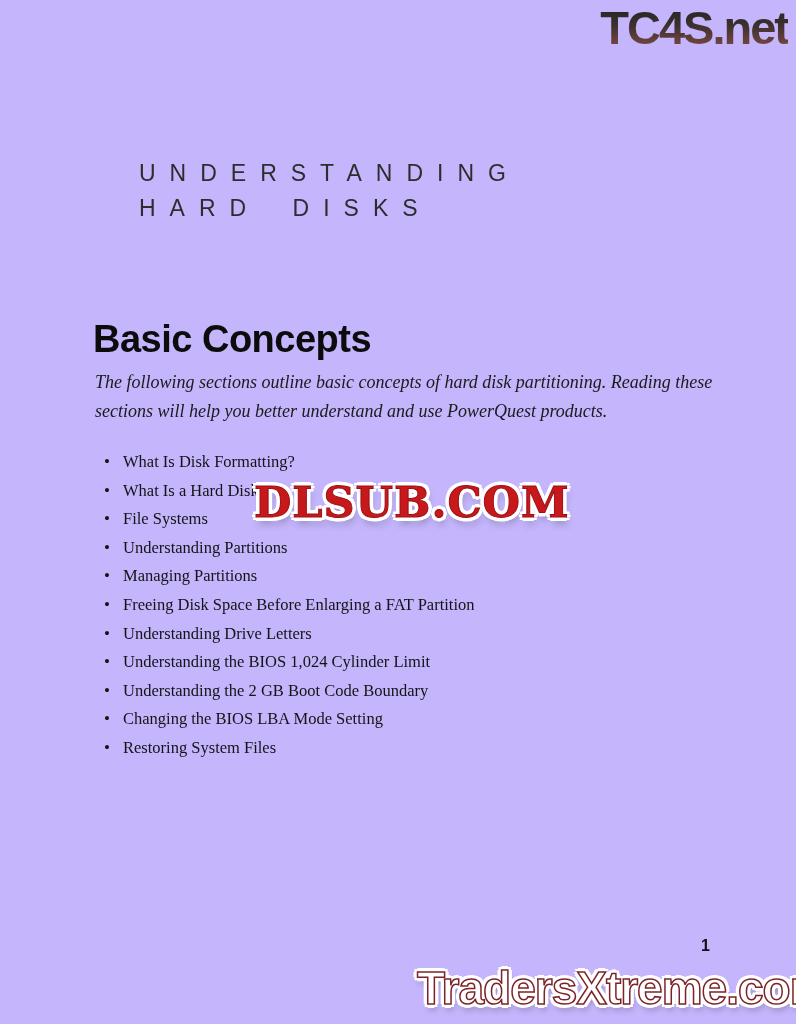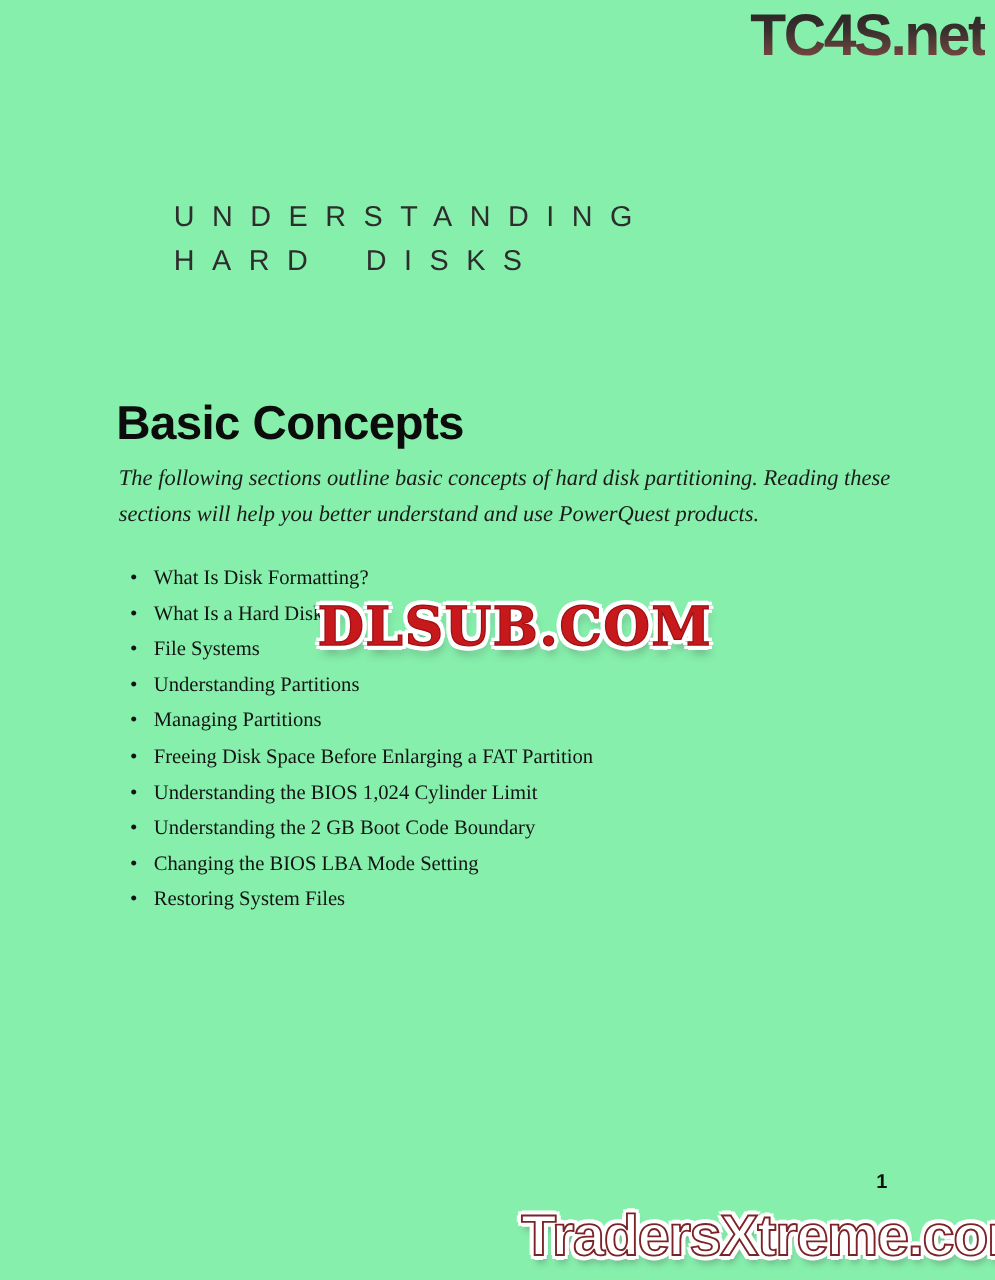--- a/index.html
+++ b/index.html
@@ -2,21 +2,21 @@
 <html><head>
 <meta charset="utf-8">
 <style>
   * { margin: 0; padding: 0; box-sizing: border-box; }
   html, body { background: #ffffff; }
   body {
     width: 796px; height: 1024px;
     position: relative; overflow: hidden;
     font-family: "Liberation Serif", serif;
   }
-  .page { position: absolute; inset: 0; background: #86efac; }
+  .page { position: absolute; inset: 0; background: #c4b5fd; }
 
   
   .wm-tc4s {
     position: absolute; top: 0px; right: 8px;
     font-family: "Liberation Sans", sans-serif;
     font-weight: bold; font-size: 47px; letter-spacing: -2px;
     color: #3a312f;
     text-shadow: 0 1px 1px rgba(180,160,155,0.5);
   }
   @supports ((-webkit-background-clip: text) or (background-clip: text)) {
@@ -140,20 +140,21 @@
     <div>sections will help you better understand and use PowerQuest products.</div>
   </div>
 
   <ul class="toc">
     <li>What Is Disk Formatting?</li>
     <li>What Is a Hard Disk?</li>
     <li>File Systems</li>
     <li>Understanding Partitions</li>
     <li>Managing Partitions</li>
     <li>Freeing Disk Space Before Enlarging a FAT Partition</li>
+    <li>Understanding Drive Letters</li>
     <li>Understanding the BIOS 1,024 Cylinder Limit</li>
     <li>Understanding the 2 GB Boot Code Boundary</li>
     <li>Changing the BIOS LBA Mode Setting</li>
     <li>Restoring System Files</li>
   </ul>
 
   <div class="wm-dlsub">DLSUB.COM</div>
 
   <div class="page-num">1</div>
 

